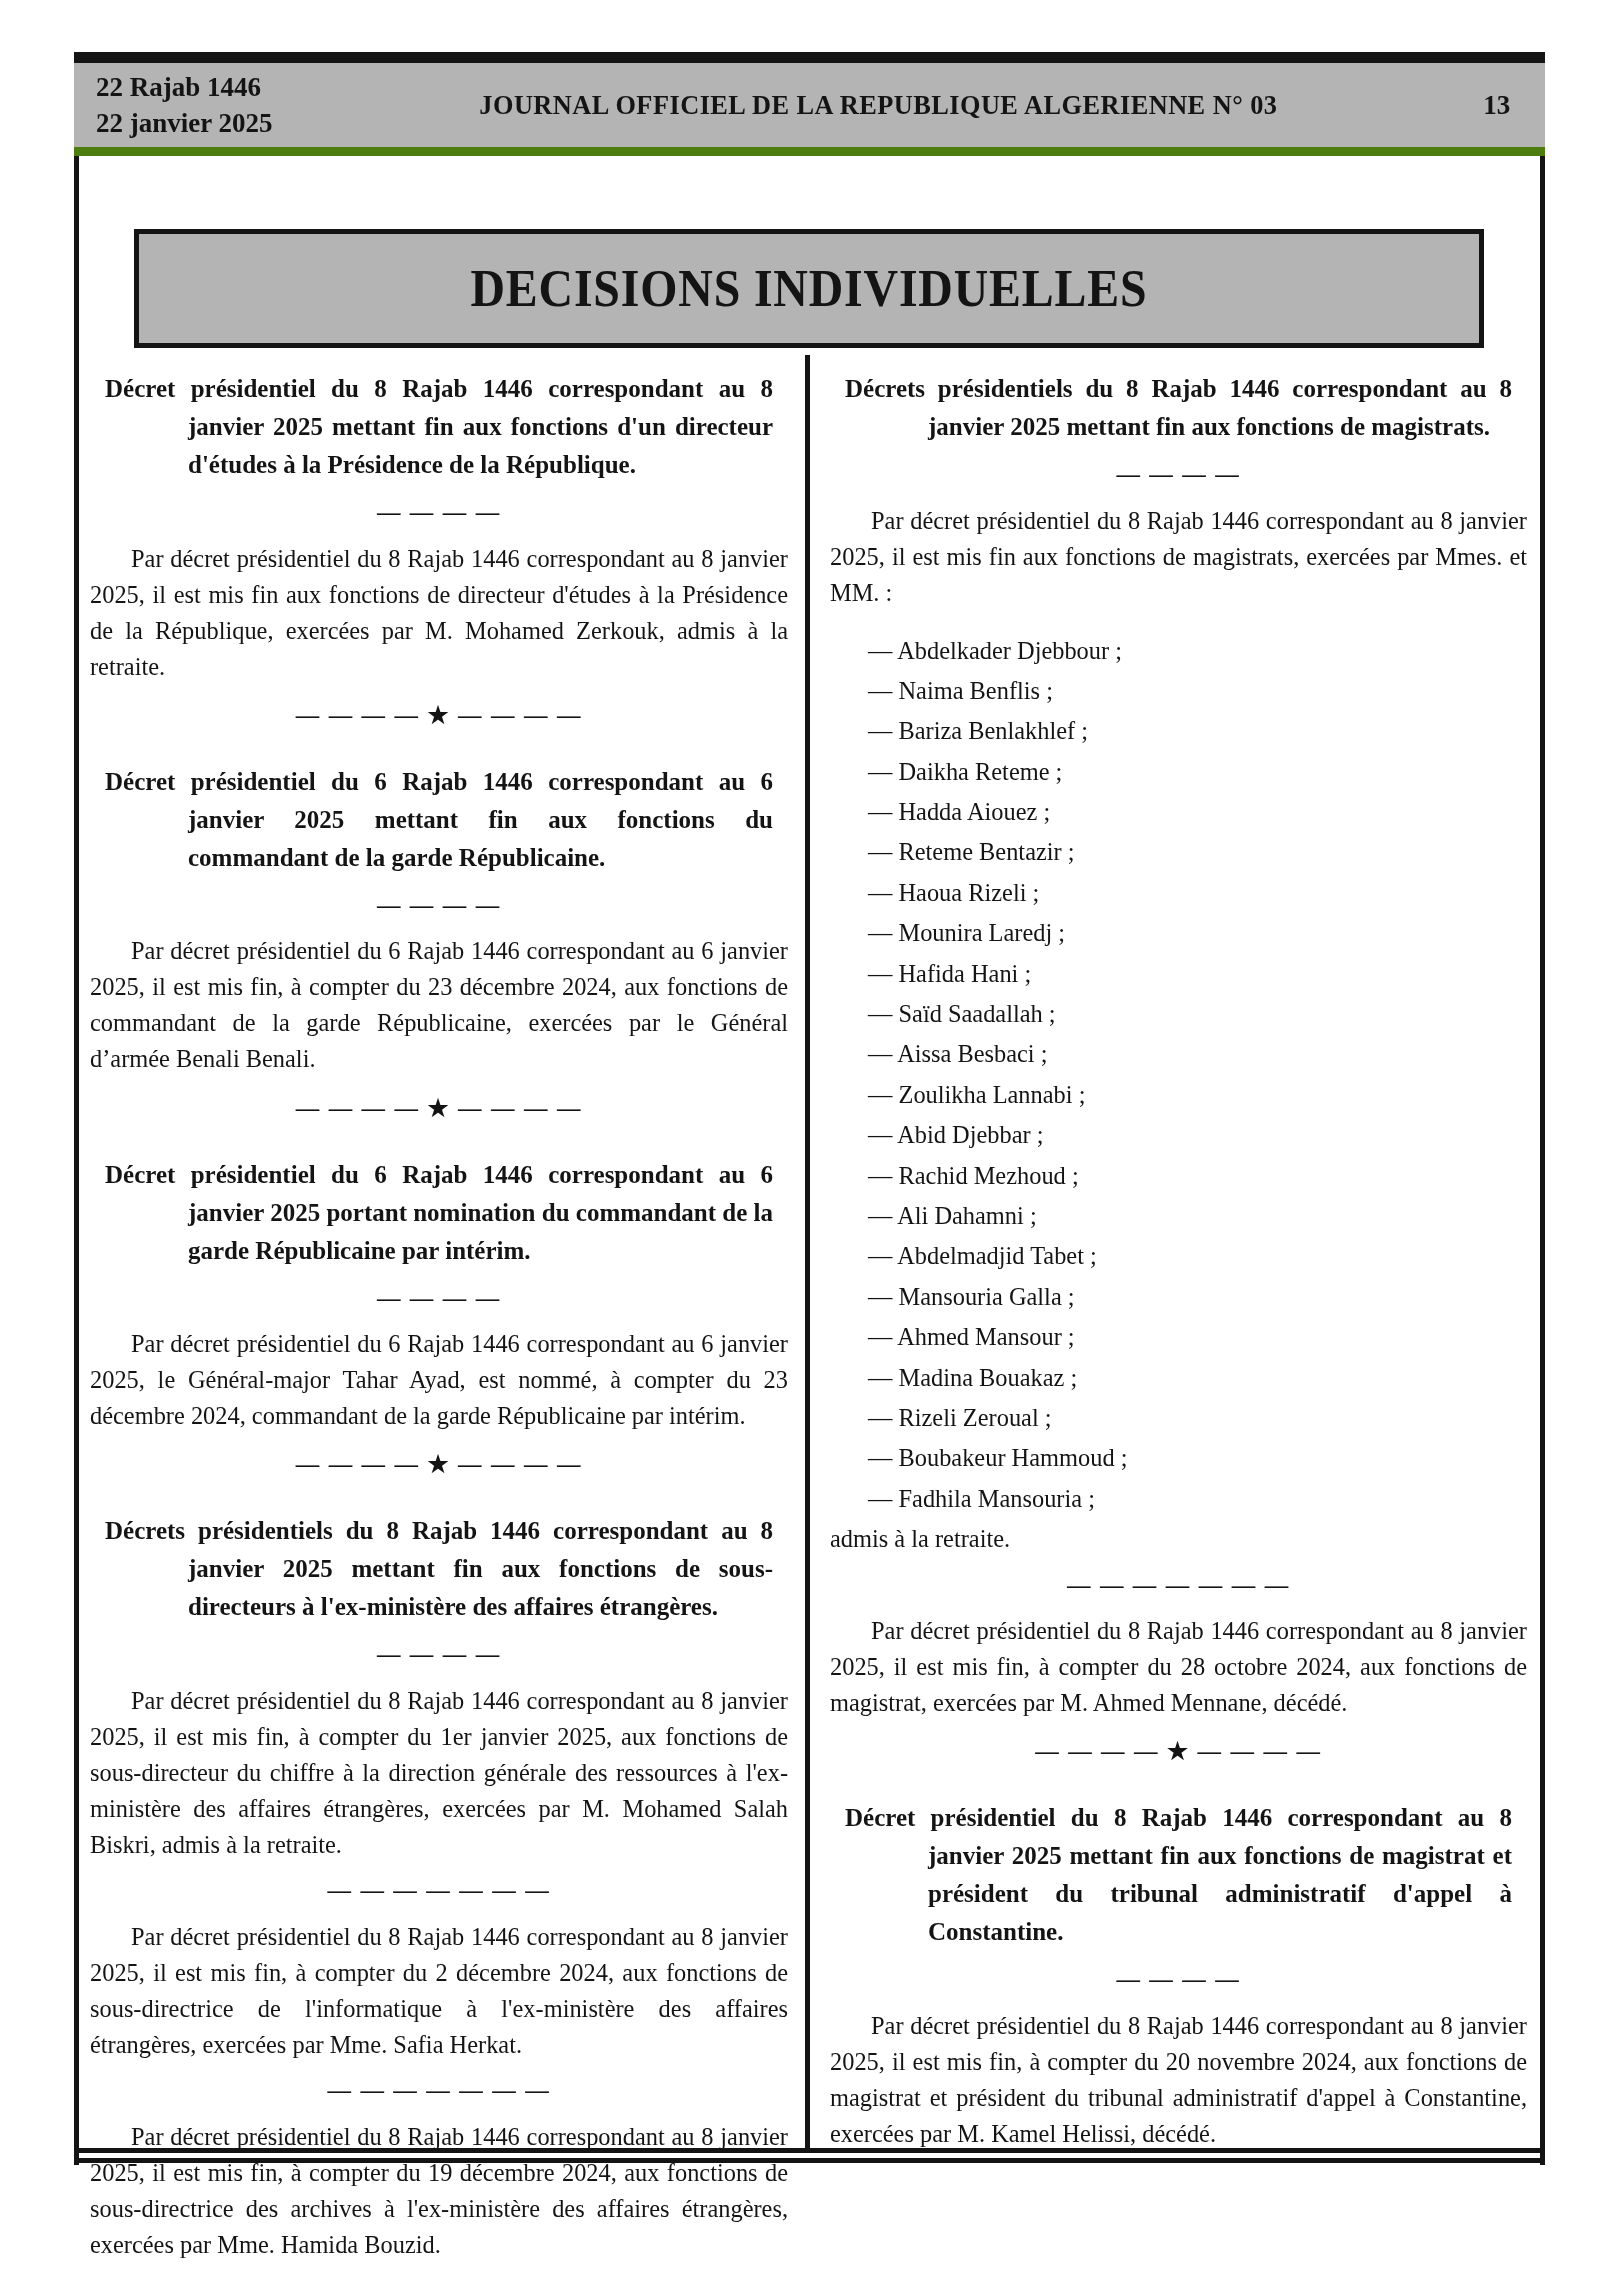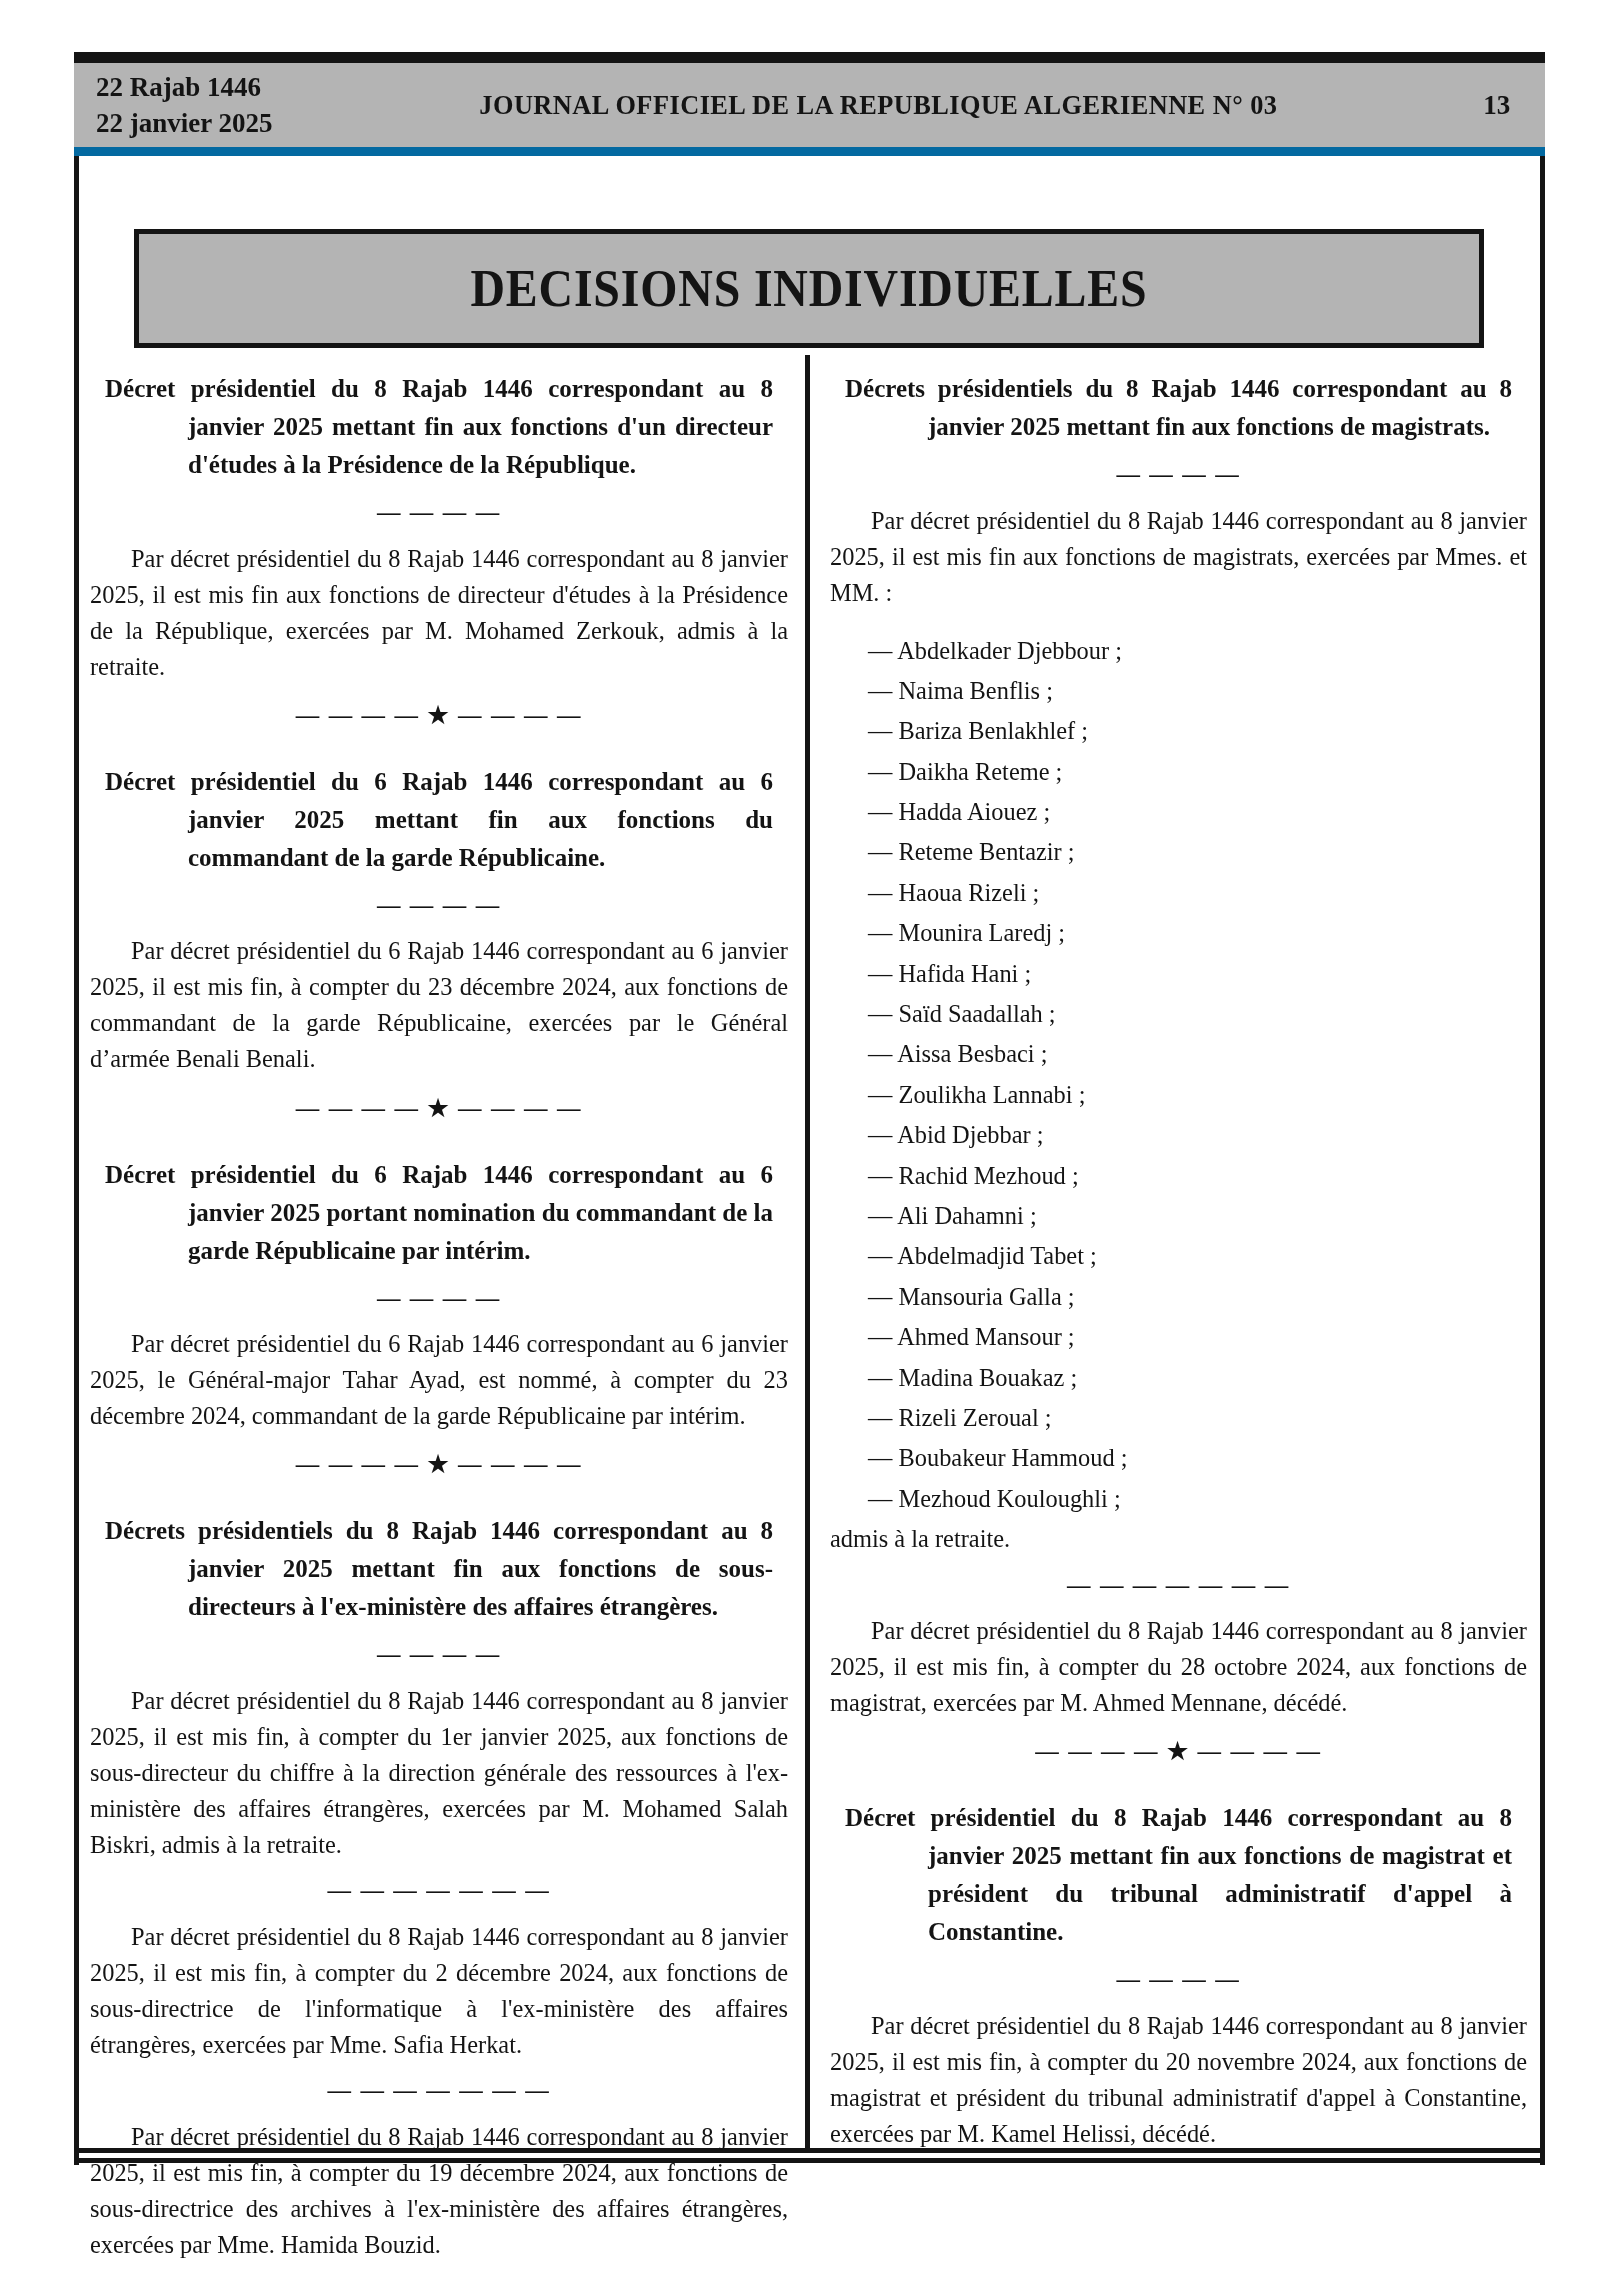--- a/index.html
+++ b/index.html
@@ -10,21 +10,21 @@
   
   .side-border { position:absolute; top:52px; width:5.4px; height:2113px; background:#141414; }
   .side-border.left  { left:74px; }
   .side-border.right { left:1540px; }
   .bottom-line { position:absolute; left:74px; width:1471px; background:#141414; }
   .bottom-line.first  { top:2148px; height:5.4px; }
   .bottom-line.second { top:2158px; height:4.5px; }
   
   .header {
     position:absolute; left:74px; top:52px; width:1471px; height:104px; box-sizing:border-box;
-    background:#b4b4b4; border-top:11px solid #141414; border-bottom:9px solid #0369a1;
+    background:#b4b4b4; border-top:11px solid #141414; border-bottom:9px solid #4d7c0f;
     display:flex; align-items:center; padding:0 22px;
   }
   .header-dates { font-weight:bold; font-size:27px; line-height:36px; white-space:nowrap; }
   .header-title { flex:1; text-align:center; font-weight:bold; font-size:28px; letter-spacing:0.5px;
                   transform:scaleX(.94); transform-origin:50% 50%; }
   .header-page  { font-weight:bold; font-size:27px; padding-right:12.7px; }
   
   .banner {
     position:absolute; left:134px; top:201px; width:1350px; height:119px; box-sizing:border-box;
     background:#b4b4b4; border:5.4px solid #141414;
@@ -119,21 +119,21 @@
       <div class="list-item">— Zoulikha Lannabi ;</div>
       <div class="list-item">— Abid Djebbar ;</div>
       <div class="list-item">— Rachid Mezhoud ;</div>
       <div class="list-item">— Ali Dahamni ;</div>
       <div class="list-item">— Abdelmadjid Tabet ;</div>
       <div class="list-item">— Mansouria Galla ;</div>
       <div class="list-item">— Ahmed Mansour ;</div>
       <div class="list-item">— Madina Bouakaz ;</div>
       <div class="list-item">— Rizeli Zeroual ;</div>
       <div class="list-item">— Boubakeur Hammoud ;</div>
-      <div class="list-item">— Mezhoud Kouloughli ;</div>
+      <div class="list-item">— Fadhila Mansouria ;</div>
     </div>
     <p class="list-close">admis à la retraite.</p>
 
     <div class="sep">— — — — — — —</div>
     <p class="para">Par décret présidentiel du 8 Rajab 1446 correspondant au 8 janvier 2025, il est mis fin, à compter du 28 octobre 2024, aux fonctions de magistrat, exercées par M. Ahmed Mennane, décédé.</p>
     <div class="sep star">— — — — ★ — — — —</div>
 
     <p class="heading">Décret présidentiel du 8 Rajab 1446 correspondant au 8 janvier 2025 mettant fin aux fonctions de magistrat et président du tribunal administratif d'appel à Constantine.</p>
     <div class="sep">— — — —</div>
     <p class="para">Par décret présidentiel du 8 Rajab 1446 correspondant au 8 janvier 2025, il est mis fin, à compter du 20 novembre 2024, aux fonctions de magistrat et président du tribunal administratif d'appel à Constantine, exercées par M. Kamel Helissi, décédé.</p>

